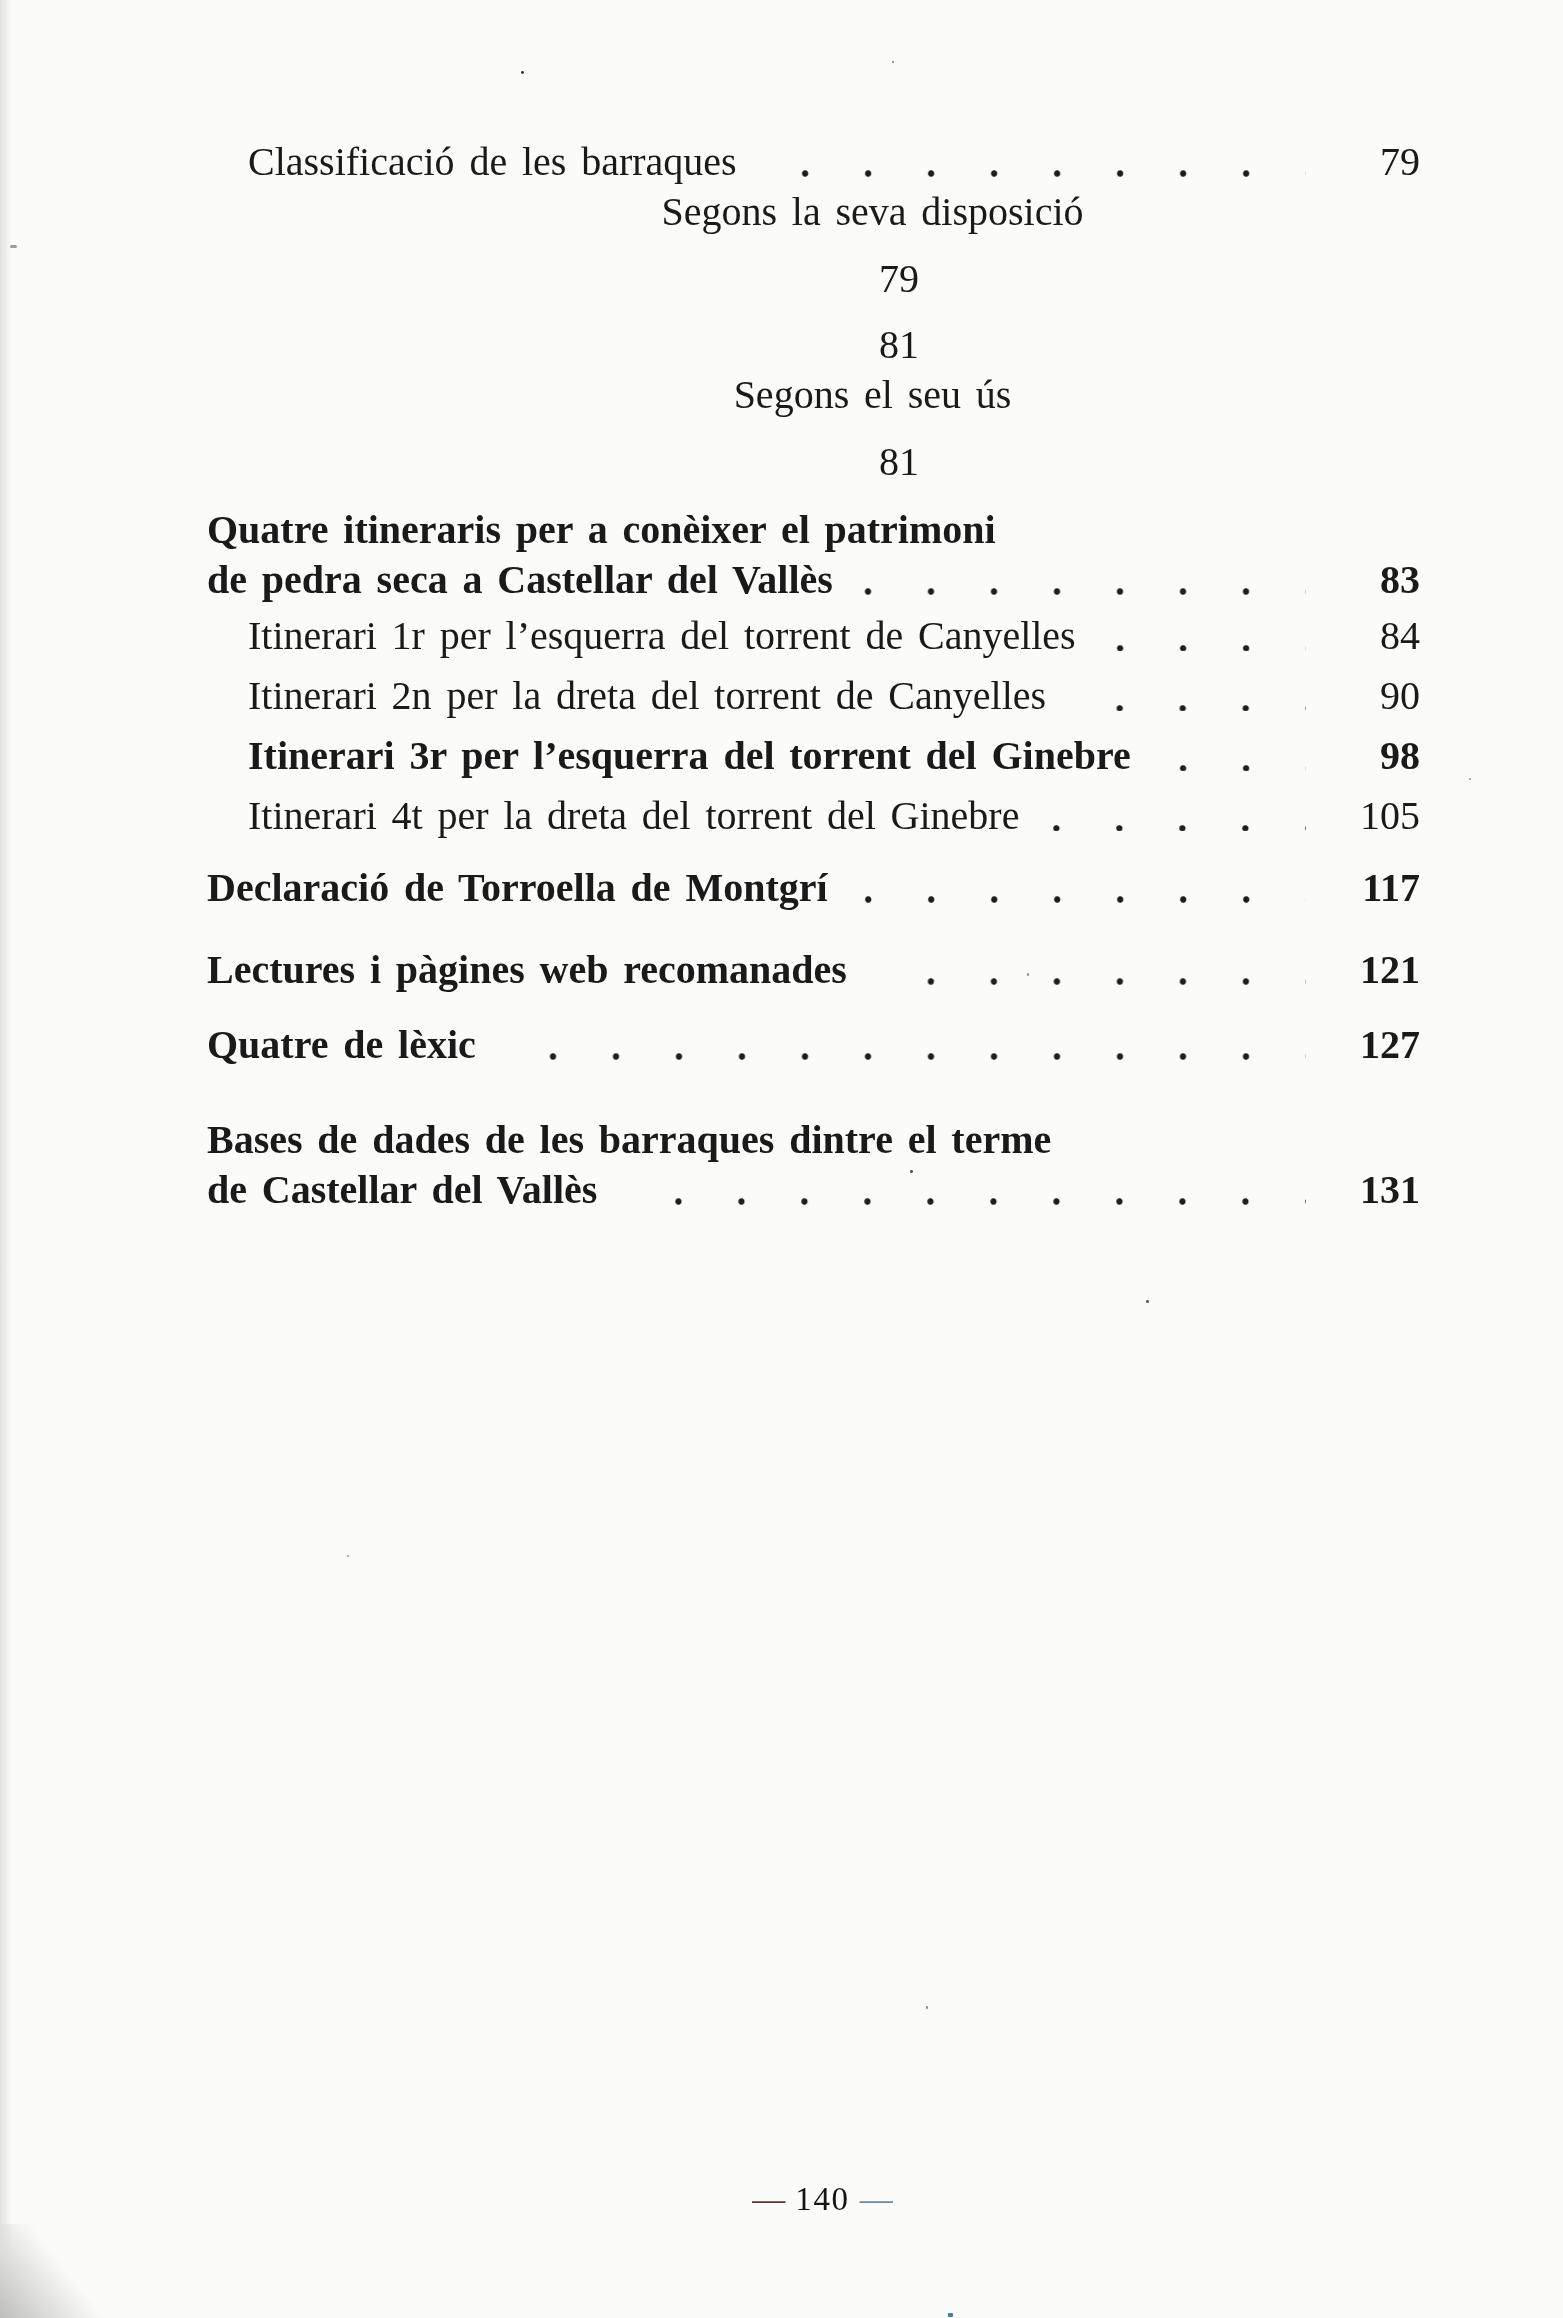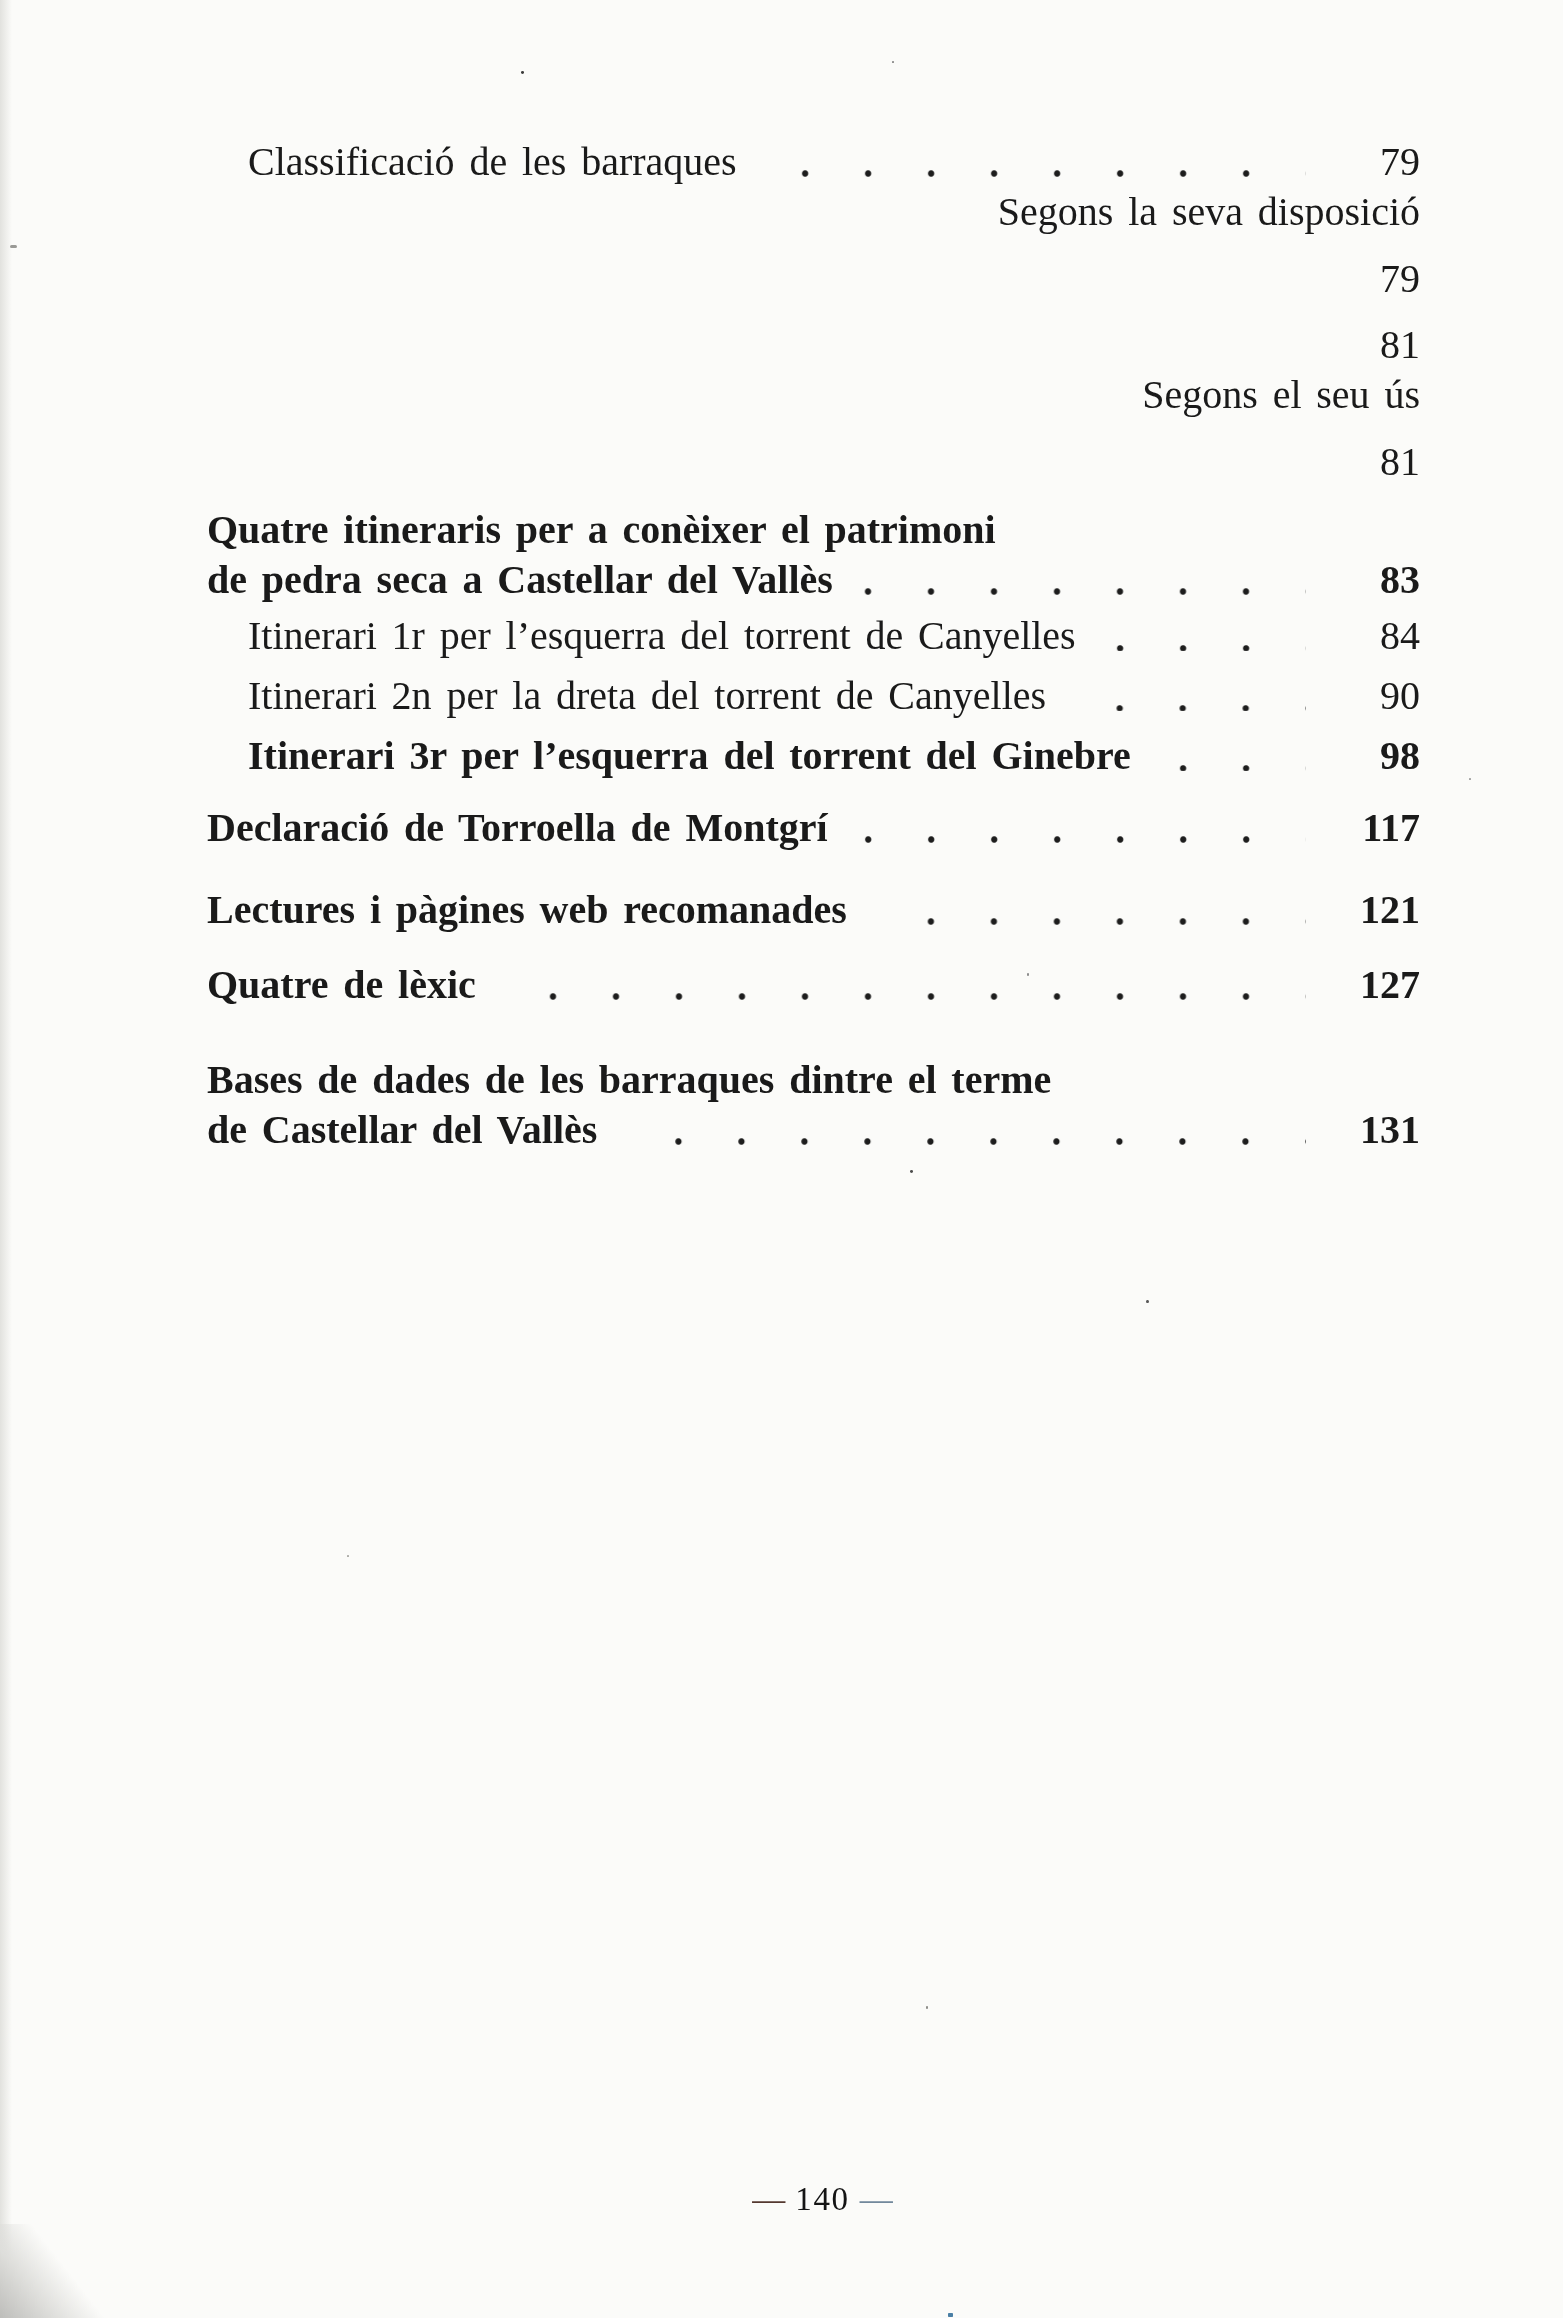--- a/index.html
+++ b/index.html
@@ -37,21 +37,21 @@
   }
   .toc {
     position: absolute;
     left: 207px;
     top: 137px;
     width: 1213px;
   }
   .toc-entry { margin: 0; }
   .toc-line {
     display: flex;
-    align-items: flex-end;
+    align-items: center;
     font-size: 40px;
     line-height: 50px;
     word-spacing: 0.12em;
     white-space: nowrap;
   }
   .toc-line.bold { font-weight: bold; }
   .toc-line.indent-1 { padding-left: 41px; }
   .toc-line.indent-2 { padding-left: 118px; flex-direction: column; }
   .toc-text { flex: 0 0 auto; }
   .leader {
@@ -149,20 +149,27 @@
           <span class="toc-page">90</span>
         </div>
       </div>
       <div class="toc-entry" style="margin-top: 10px; font-weight: bold;">
         <div class="toc-line indent-1">
           <span class="toc-text">Itinerari 3r per l’esquerra del torrent del Ginebre</span>
           <span class="leader"></span>
           <span class="toc-page">98</span>
         </div>
       </div>
+      <div class="toc-entry" style="margin-top: 10px;">
+        <div class="toc-line indent-1">
+          <span class="toc-text">Itinerari 4t per la dreta del torrent del Ginebre</span>
+          <span class="leader"></span>
+          <span class="toc-page">105</span>
+        </div>
+      </div>
       <div class="toc-entry" style="margin-top: 21.5px;">
         <div class="toc-line indent-0 bold">
           <span class="toc-text">Declaració de Torroella de Montgrí</span>
           <span class="leader"></span>
           <span class="toc-page">117</span>
         </div>
       </div>
       <div class="toc-entry" style="margin-top: 32px;">
         <div class="toc-line indent-0 bold">
           <span class="toc-text">Lectures i pàgines web recomanades</span>

